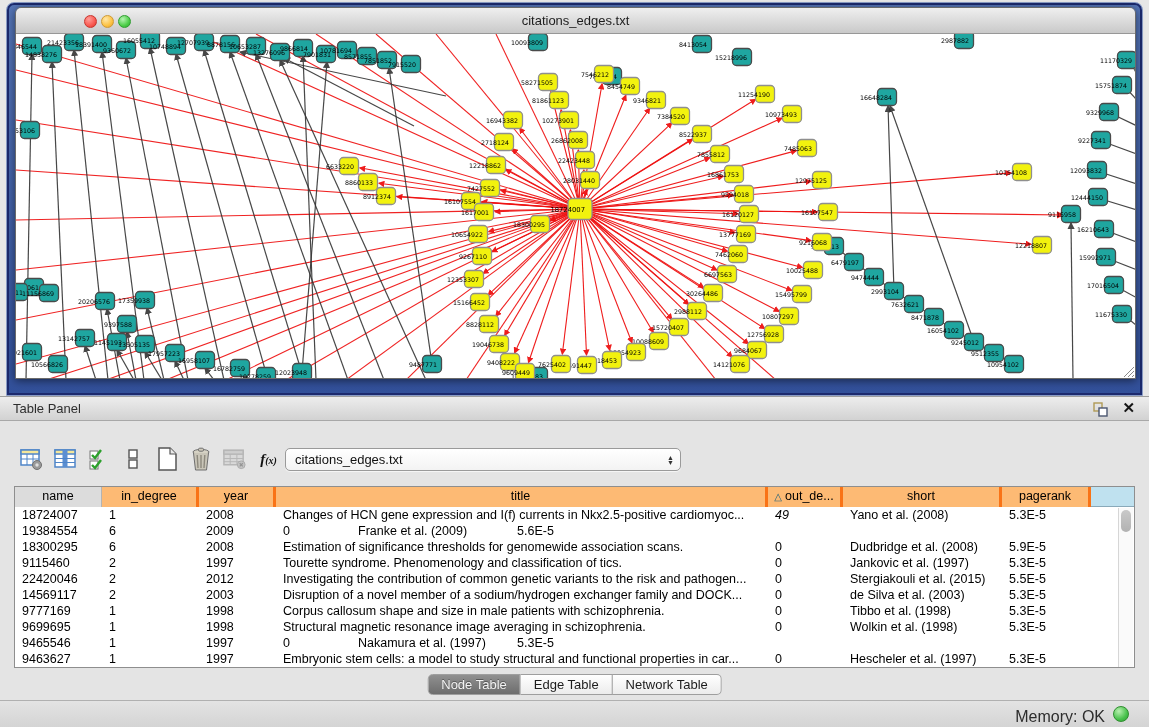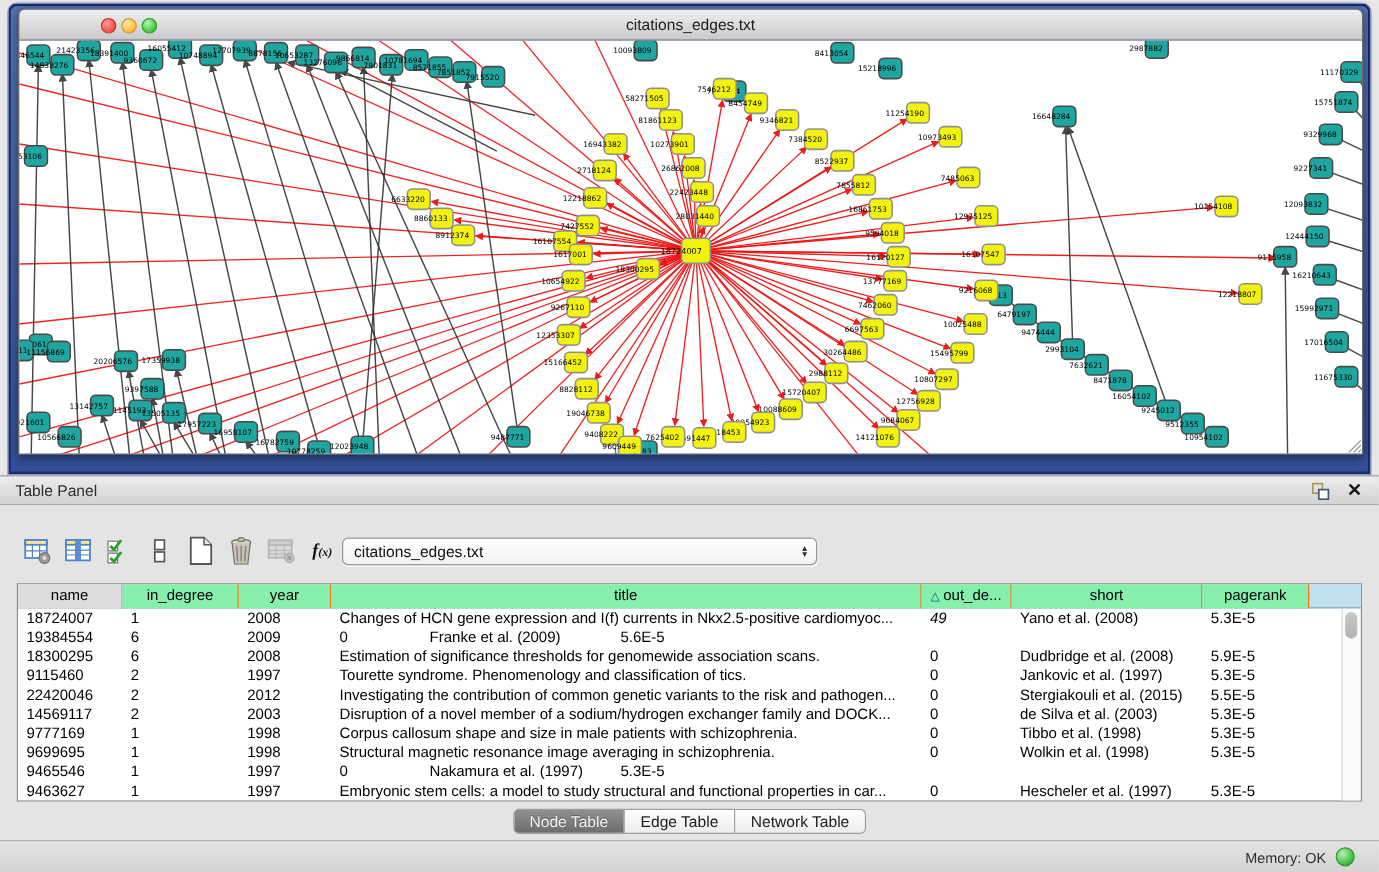--- a/index.html
+++ b/index.html
@@ -64,22 +64,22 @@
   .combo-text { flex:1; font-size:13px; color:#111; }
   .combo-arrows { display:flex; flex-direction:column; line-height:5px; font-size:7px; color:#333; }
 
   .table-box {
     position:absolute; left:14px; top:65px; width:1121px; height:182px;
     background:#ffffff; border:1px solid #8e8e8e;
   }
   .thead { display:flex; height:20px; border-bottom:1px solid #89a9b9; background:#bfe1ef; }
   .th {
     height:20px; font-size:12.5px; color:#000; text-align:center; line-height:19px;
-    border-right:1px solid #f97316; overflow:hidden; white-space:nowrap; cursor:pointer;
-    background:#86efac;
+    border-right:3px solid #f97316; overflow:hidden; white-space:nowrap; cursor:pointer;
+    background:#fdba74;
   }
   .th:first-child { background:#dcdcdc; border-right:1px solid #b3b3b3; }
   .sort-tri { color:#1c5f7a; font-size:10px; margin-right:3px; }
   .tbody { position:relative; }
   .tr { display:flex; height:16px; cursor:default; }
   .td {
     font-size:12.5px; color:#000; line-height:16px; padding-left:7px;
     overflow:hidden; white-space:nowrap;
   }
   .vscroll {
@@ -94,21 +94,21 @@
     background:linear-gradient(#ffffff,#ececec); border:1px solid #9e9e9e; border-left:none; cursor:pointer;
   }
   .seg:first-child { border-left:1px solid #9e9e9e; border-radius:5px 0 0 5px; }
   .seg:last-child { border-radius:0 5px 5px 0; }
   .seg.selected { background:linear-gradient(#909090,#6d6d6d); color:#f3f3f3; text-shadow:0 -1px 0 rgba(0,0,0,.35); }
 
   .status-bar {
     position:absolute; left:0; top:700px; width:1149px; height:27px;
     background:linear-gradient(#e3e3e3,#d4d4d4); border-top:1px solid #b0b0b0;
   }
-  .memory-label { position:absolute; right:44px; top:7px; font-size:12px; color:#2d2d2d; }
+  .memory-label { position:absolute; right:44px; top:7px; font-size:16px; color:#2d2d2d; }
   .memory-dot {
     position:absolute; right:20px; top:5px; width:16px; height:16px; border-radius:50%;
     background:radial-gradient(circle at 35% 30%, #b8f0b0, #49c24d 60%, #2d9c33);
     border:1px solid #2f8f2f;
   }
 </style>
 </head>
 <body>
 
 <div class="network-frame">

